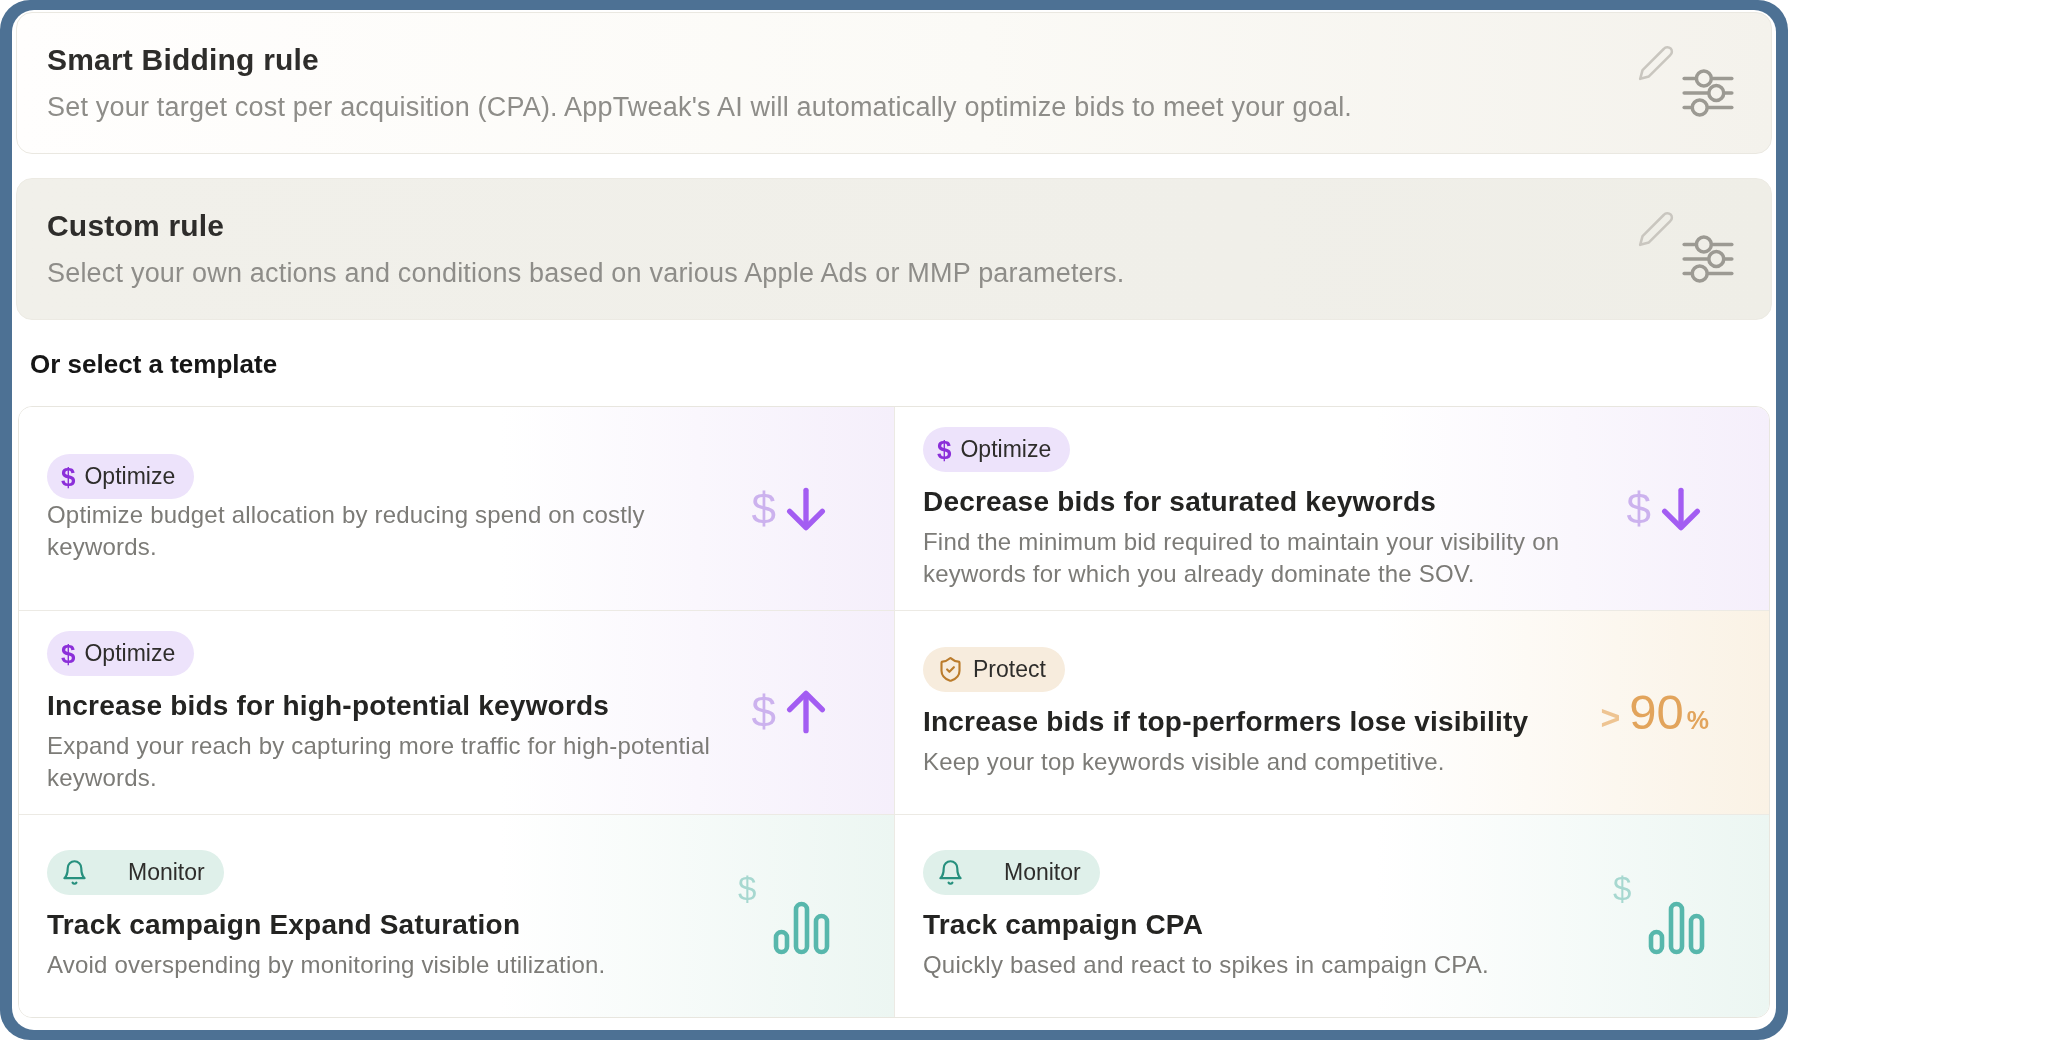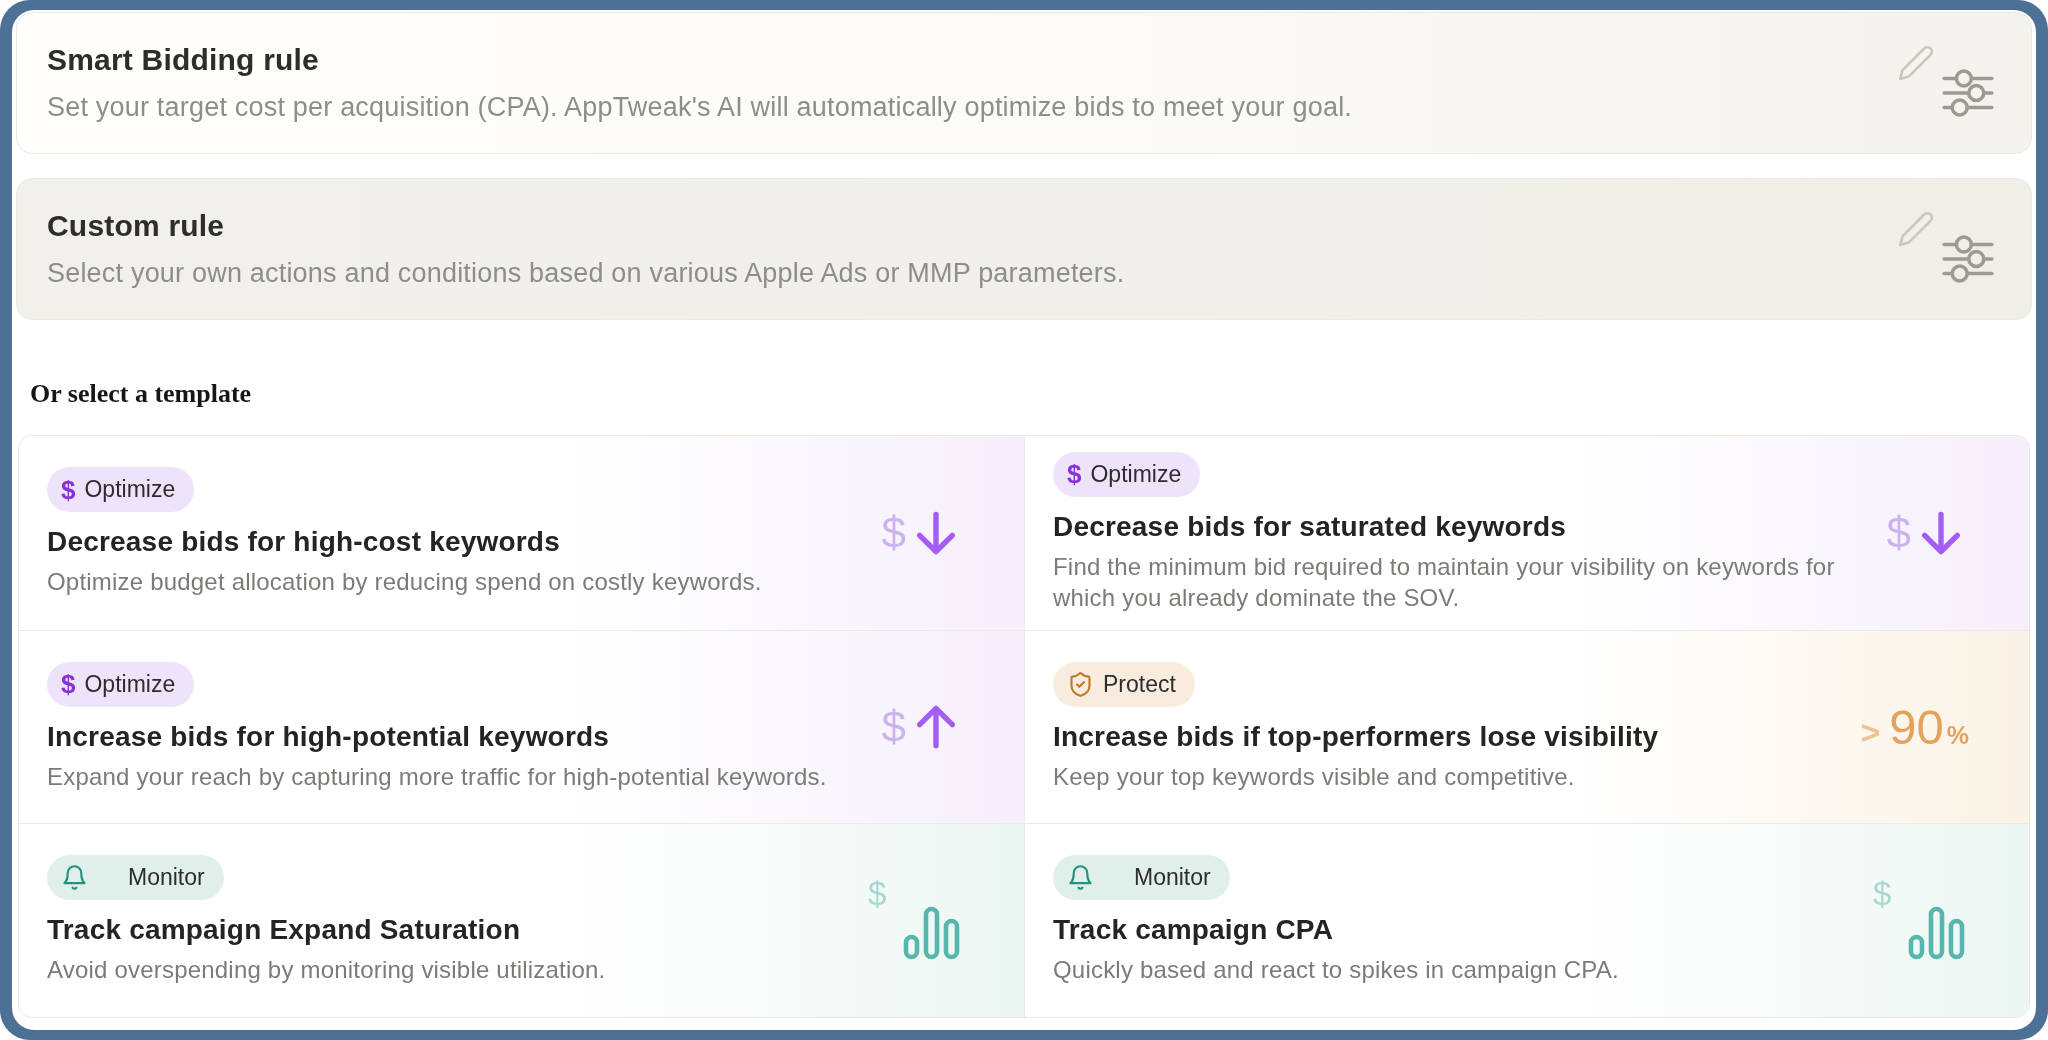--- a/index.html
+++ b/index.html
@@ -1,37 +1,37 @@
 <!DOCTYPE html>
 <html><head>
 <meta charset="utf-8">
 <style>
   html, body { margin:0; padding:0; width:2048px; height:1040px; background:#ffffff;
                font-family:"Liberation Sans", sans-serif; overflow:hidden; }
   * { box-sizing:border-box; }
 
-  .frame { width:2048px; height:1040px; background:#4d7194; border-radius:30px; padding:10px 12px; }
+  .frame { width:1788px; height:1040px; background:#4d7194; border-radius:30px; padding:10px 12px; }
   .page  { width:100%; height:100%; background:#ffffff; border-radius:22px;
            padding:2px 4px 12px 4px; display:flex; flex-direction:column; overflow:hidden; }
 
   
   .rule-card { height:142px; flex:0 0 142px; border-radius:16px; display:flex; align-items:center;
                justify-content:space-between; padding:0 34px 0 30px; cursor:pointer; }
   .rule-card.smart  { border:1px solid #eae8e1;
                       background:linear-gradient(90deg,#fffefd 0%,#fbfaf6 55%,#f4f2ec 100%); }
   .rule-card.custom { margin-top:24px; border:1px solid #eceae3;
                       background:linear-gradient(90deg,#f1f0ea 0%,#f0efe9 70%,#efeee7 100%); }
   .rule-title { font-size:30px; font-weight:600; color:#2e2d2b; margin:0 0 15px 0; letter-spacing:.2px; }
   .rule-desc  { font-size:27px; color:#8e8d89; margin:0; letter-spacing:.2px; }
   .rule-icons { display:flex; align-items:center; }
   .pencil-wrap  { position:relative; top:-18px; color:#c9c6bf; }
   .sliders-wrap { position:relative; top:12px; margin-left:4px; color:#9c9a93; }
 
   
-  .templates-label { margin:59px 0 0 14px; font-size:26px; font-weight:600; color:#161616;font-family:Liberation Serif, serif; }
+  .templates-label { margin:29px 0 0 14px; font-size:26px; font-weight:600; color:#161616; }
 
   
   .grid { flex:1; margin:26px 2px 0 2px; border:1px solid #e8e6df; border-radius:14px;
           display:grid; grid-template-columns:1fr 1fr; grid-template-rows:1fr 1fr 1fr;
           overflow:hidden; background:#fff; }
   .cell { display:flex; align-items:center; padding:0 34px 0 28px; cursor:pointer; }
   .cell.col-right { border-left:1px solid #eceae4; }
   .cell.rowline   { border-top:1px solid #eceae4; }
   .cell.optimize { background:linear-gradient(90deg,#ffffff 55%,#f5effb 100%); }
   .cell.protect  { background:linear-gradient(90deg,#ffffff 55%,#faf2e5 100%); }
@@ -127,21 +127,20 @@
     <div class="templates-label">Or select a template</div>
 
     <div class="grid">
 
       <div class="cell optimize">
         <div class="cell-text">
           <span class="badge">
             <span class="badge-dollar">$</span>
             <span>Optimize</span>
           </span>
-          <div class="cell-title">Decrease bids for high-cost keywords</div>
           <div class="cell-desc">Optimize budget allocation by reducing spend on costly keywords.</div>
         </div>
         <div class="cell-icon">
           <span class="ida">
             <span class="ida-dollar">$</span>
             <svg class="ida-arrow" width="56" height="56" viewBox="0 0 24 24" fill="none" stroke="currentColor" stroke-width="2.3" stroke-linecap="round" stroke-linejoin="round">
                 <path d="M12 4v15"></path>
                 <path d="m19 13-7 7-7-7"></path>
               </svg>
           </span>

